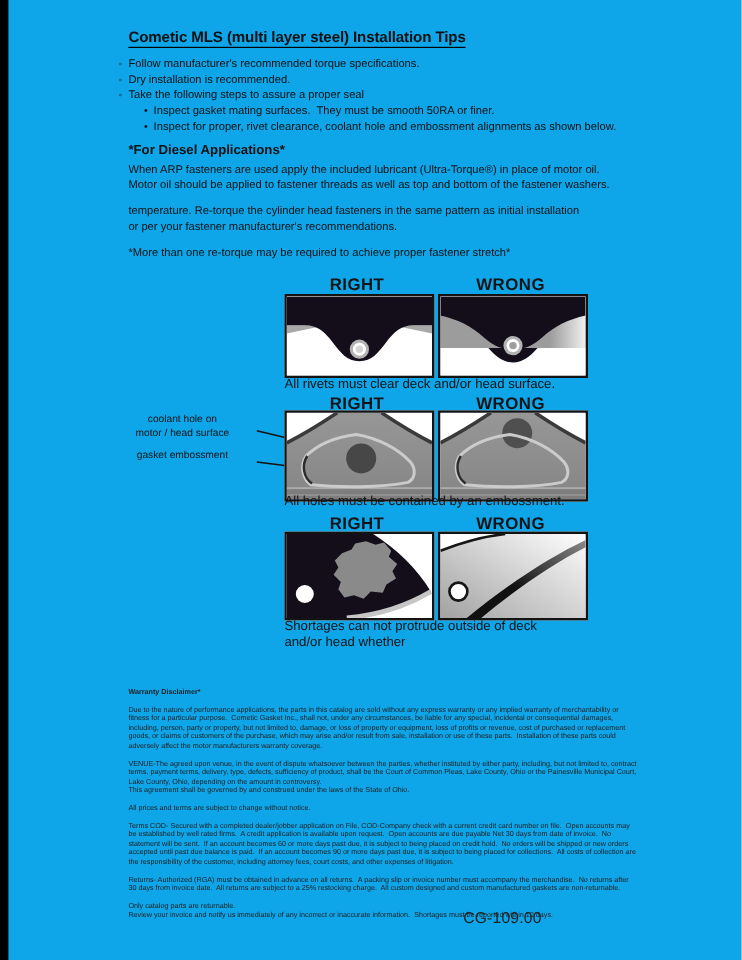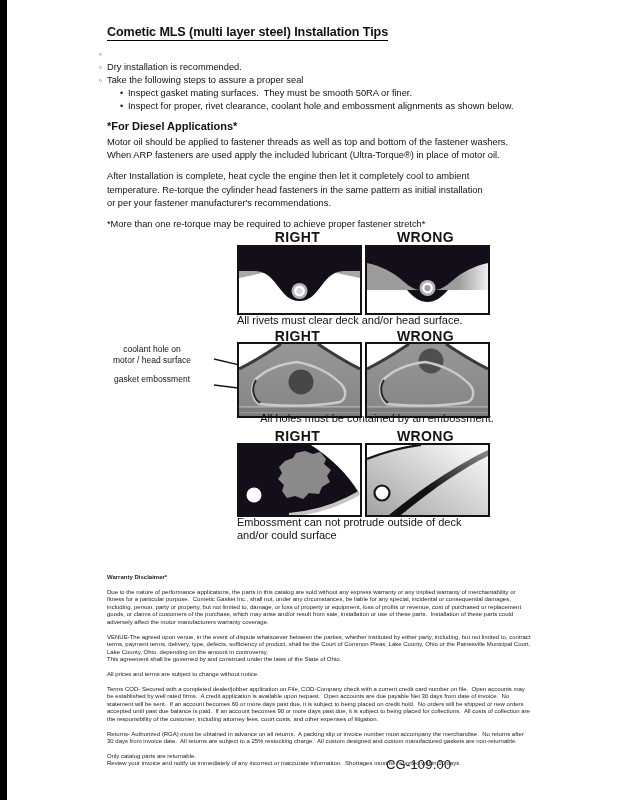--- a/index.html
+++ b/index.html
@@ -1,17 +1,17 @@
 <!DOCTYPE html>
 <html><head>
 <meta charset="utf-8">
 <style>
   html,body{margin:0;padding:0;background:#e8e8e8;}
   .page{
-    position:relative; width:618px; height:800px; background:#ffffff;
+    position:relative; width:618px; height:800px; background:#0ea5e9;
     font-family:"Liberation Sans", sans-serif; color:#111; overflow:hidden;
     margin:0 auto;
   }
   .spine{position:absolute;left:0;top:0;width:7px;height:800px;background:#000;}
   .content{position:absolute;left:107px;top:22px;width:426px;}
   .doc-title{
     display:inline-block;font-size:12.6px;font-weight:bold;letter-spacing:-0.1px;
     border-bottom:1.6px solid #000;padding-bottom:1px;margin-bottom:7px;
   }
   .bullet-row{display:flex;line-height:13px;font-size:9.3px;}
@@ -46,20 +46,21 @@
 <body>
 
 <div class="page">
   <div class="spine"></div>
 
   <div class="content">
     <div class="doc-title">Cometic MLS (multi layer steel) Installation Tips</div>
 
     <div class="bullet-row">
       <span class="marker">◦</span>
+      <span class="bullet-text">Follow manufacturer's recommended torque specifications.</span>
     </div>
     <div class="bullet-row">
       <span class="marker">◦</span>
       <span class="bullet-text">Dry installation is recommended.</span>
     </div>
     <div class="bullet-row">
       <span class="marker">◦</span>
       <span class="bullet-text">Take the following steps to assure a proper seal</span>
     </div>
     <div class="bullet-row sub">
@@ -67,25 +68,24 @@
       <span class="bullet-text">Inspect gasket mating surfaces.  They must be smooth 50RA or finer.</span>
     </div>
     <div class="bullet-row sub">
       <span class="marker">•</span>
       <span class="bullet-text">Inspect for proper, rivet clearance, coolant hole and embossment alignments as shown below.</span>
     </div>
 
     <div class="diesel-heading">*For Diesel Applications*</div>
 
     <div class="para">
+      <div>When ARP fasteners are used apply the included lubricant (Ultra-Torque®) in place of motor oil.</div>
       <div>Motor oil should be applied to fastener threads as well as top and bottom of the fastener washers.</div>
-      <div>When ARP fasteners are used apply the included lubricant (Ultra-Torque®) in place of motor oil.</div>
     </div>
     <div class="para gap">
-      <div>After Installation is complete, heat cycle the engine then let it completely cool to ambient</div>
       <div>temperature. Re-torque the cylinder head fasteners in the same pattern as initial installation</div>
       <div>or per your fastener manufacturer's recommendations.</div>
     </div>
     <div class="para gap">*More than one re-torque may be required to achieve proper fastener stretch*</div>
   </div>
 
   <div class="diagram-layer">
 
     <div class="dg-header" style="left:237px;top:229px;">RIGHT</div>
     <div class="dg-header" style="left:365px;top:229px;">WRONG</div>
@@ -168,21 +168,21 @@
         <path d="M79,0 C91,8 107,18 121,25" stroke="#3a3a3a" stroke-width="3" fill="none"></path>
         <circle cx="64" cy="17" r="12.5" fill="#4f4f4f"></circle>
         <rect x="0" y="63" width="121" height="9" fill="#7d7d7d"></rect>
         <rect x="0" y="62" width="121" height="1.6" fill="#ababab"></rect>
         <rect x="0" y="68" width="121" height="1.1" fill="#999999"></rect>
         <path d="M20,60 C13,55 11,44 16,36 C26,26 42,20 58,18 C76,21 93,30 103,41 C108,47 107,55 101,58 C78,62.5 44,62.5 20,60 Z" stroke="#cbcbcb" stroke-width="2.5" fill="none"></path>
         <path d="M21,59 C14,54 12,44 17,36" stroke="#2b2b2b" stroke-width="2" fill="none"></path>
       </svg>
     </div>
 
-    <div class="dg-caption" style="left:237px;top:412px;text-align:center;">All holes must be contained by an embossment.</div>
+    <div class="dg-caption" style="left:237px;top:412px;">All holes must be contained by an embossment.</div>
 
     <div class="dg-header" style="left:237px;top:428px;">RIGHT</div>
     <div class="dg-header" style="left:365px;top:428px;">WRONG</div>
 
     <div class="dg-box" style="left:237px;top:443px;height:70px;">
       <svg width="121" height="70" viewBox="0 0 121 70">
         <rect width="121" height="70" fill="#ffffff"></rect>
         <path d="M0,0 H72 C92,13 108,28 120,48 C99,60.5 77,67.5 50,70 L0,70 Z" fill="#140e1b"></path>
         <path d="M46,16 L54,13 57,8 66,6 74,9 81,7 87,14 85,19 92,25 88,31 91,37 83,42 80,49 70,48 64,54 56,51 48,53 43,46 45,40 39,34 43,28 40,22 Z" fill="#8a8a8a"></path>
         <path d="M50,70 C77,67.5 99,60.5 120,48" stroke="#c6c6c6" stroke-width="4" fill="none"></path>
@@ -209,22 +209,22 @@
         <rect width="121" height="70" fill="url(#g3)"></rect>
         <path d="M0,0 H54 C36,2 18,7 0,14 Z" fill="#ffffff"></path>
         <path d="M54,0 C36,2 18,7 0,14" stroke="#161616" stroke-width="2.2" fill="none"></path>
         <path d="M34,70 C64,45 95,24 121,11 V70 Z" fill="url(#g4)"></path>
         <path d="M121,5 C90,20 56,42 22,70 L34,70 C64,45 95,24 121,11 Z" fill="url(#gDark)"></path>
         <circle cx="15" cy="48" r="7.5" fill="#ffffff" stroke="#161616" stroke-width="2.2"></circle>
       </svg>
     </div>
 
     <div class="dg-caption" style="left:237px;top:516px;">
-      <div>Embossment can not protrude outside of deck</div>
-      <div>and/or could surface</div>
+      <div>Shortages can not protrude outside of deck</div>
+      <div>and/or head whether</div>
     </div>
   </div>
 
   <div class="warranty">
     <div class="w-head">Warranty Disclaimer*</div>
     <p>Due to the nature of performance applications, the parts in this catalog are sold without any express warranty or any implied warranty of merchantability or fitness for a particular purpose.  Cometic Gasket Inc., shall not, under any circumstances, be liable for any special, incidental or consequential damages, including, person, party or property, but not limited to, damage, or loss of property or equipment, loss of profits or revenue, cost of purchased or replacement goods, or claims of customers of the purchase, which may arise and/or result from sale, installation or use of these parts.  Installation of these parts could adversely affect the motor manufacturers warranty coverage.</p>
     <p class="tight">VENUE-The agreed upon venue, in the event of dispute whatsoever between the parties, whether instituted by either party, including, but not limited to, contract terms, payment terms, delivery, type, defects, sufficiency of product, shall be the Court of Common Pleas, Lake County, Ohio or the Painesville Municipal Court, Lake County, Ohio, depending on the amount in controversy.</p>
     <p>This agreement shall be governed by and construed under the laws of the State of Ohio.</p>
     <p>All prices and terms are subject to change without notice.</p>
     <p>Terms COD- Secured with a completed dealer/jobber application on File, COD-Company check with a current credit card number on file.  Open accounts may be established by well rated firms.  A credit application is available upon request.  Open accounts are due payable Net 30 days from date of invoice.  No statement will be sent.  If an account becomes 60 or more days past due, it is subject to being placed on credit hold.  No orders will be shipped or new orders accepted until past due balance is paid.  If an account becomes 90 or more days past due, it is subject to being placed for collections.  All costs of collection are the responsibility of the customer, including attorney fees, court costs, and other expenses of litigation.</p>

